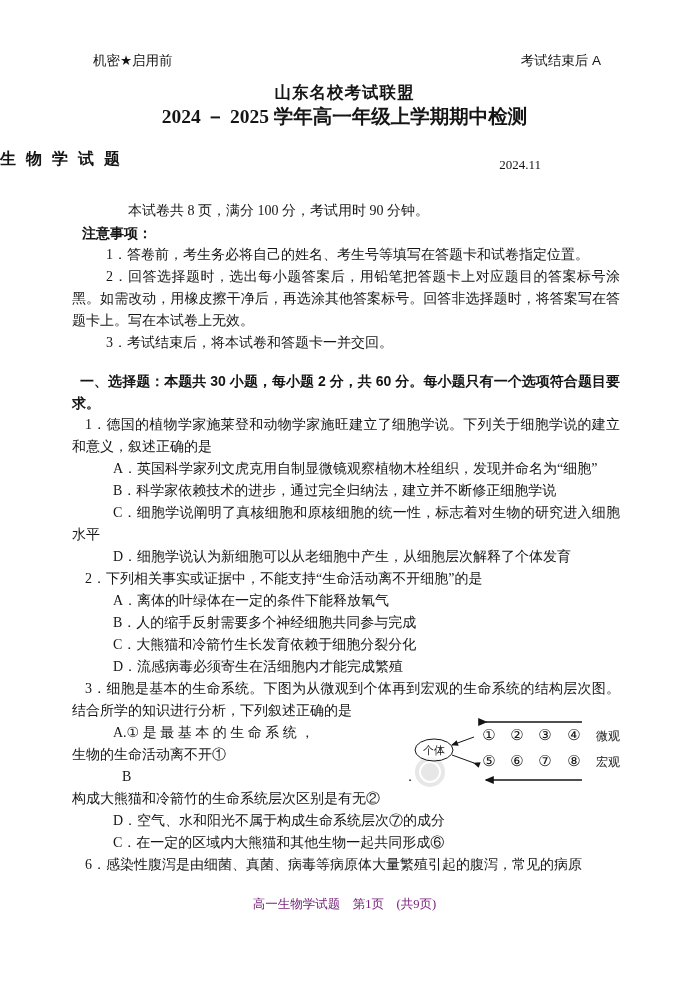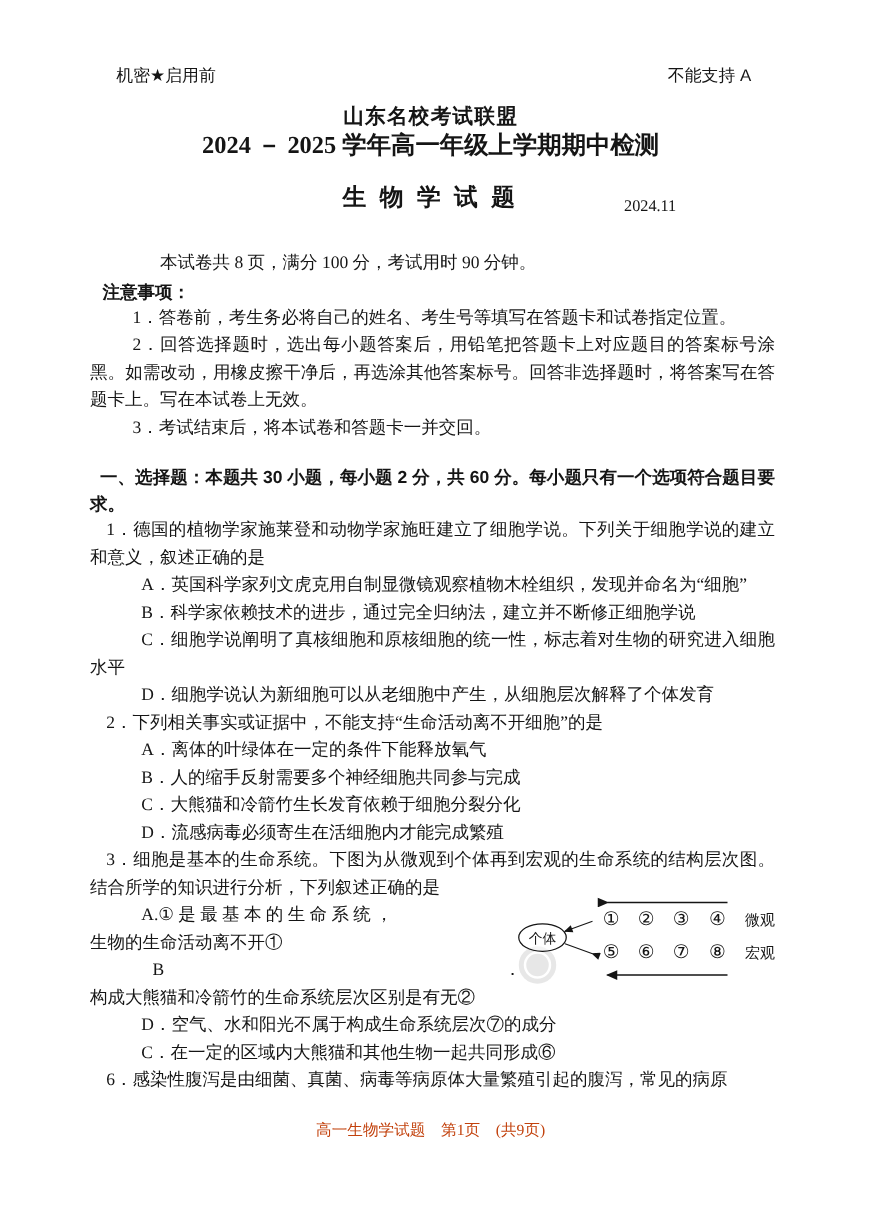--- a/index.html
+++ b/index.html
@@ -20,22 +20,21 @@
   .org-title{
     text-align:center;margin-top:12px;
     font-size:16.5px;font-weight:bold;letter-spacing:1px;line-height:22px;
   }
   .subtitle{
     text-align:center;margin-top:0;
     font-size:19.5px;font-weight:bold;line-height:26px;
   }
   .title-row{position:relative;margin-top:14px;height:30px;}
   .paper-title{
-    text-align:center;
-    font-size:19px;font-weight:bold;letter-spacing:3px;line-height:30px;
+    font-size:16px;font-weight:bold;letter-spacing:3px;line-height:30px;
   }
   .paper-date{
     position:absolute;right:148px;bottom:1px;
     font-size:13px;font-weight:normal;letter-spacing:0;
   }
   .content{margin:26px 75px 0 72px;width:548px;}
   .content p{margin:0;font-size:14px;line-height:22px;text-align:justify;}
   .t-summary{text-indent:56px;}
   .t-notice-head{text-indent:10px;font-weight:bold;}
   .t-notice{text-indent:34px;}
@@ -48,32 +47,32 @@
     display:flex;justify-content:space-between;
     width:345px;box-sizing:border-box;padding-left:50px;
     font-size:14px;line-height:22px;
   }
   .fig{
     position:absolute;right:-14px;top:-8px;
     width:222px;height:84px;
   }
   .footer{
     position:absolute;left:0;top:896px;width:100%;
-    text-align:center;font-size:12.5px;color:#c2410c;
+    text-align:center;font-size:12.5px;color:#701a75;
   }
   svg text{font-family:"Liberation Serif","DejaVu Serif",serif;fill:#151515;}
 </style>
 </head>
 <body>
 
 <div class="page">
 
   <div class="header-row">
     <span class="hei">机密★启用前</span>
-    <span class="hei">不能支持 A</span>
+    <span class="hei">考试结束后 A</span>
   </div>
 
   <div class="org-title">山东名校考试联盟</div>
   <div class="subtitle">2024 － 2025 学年高一年级上学期期中检测</div>
 
   <div class="title-row">
     <div class="paper-title">生 物 学 试 题</div>
     <div class="paper-date">2024.11</div>
   </div>
 

